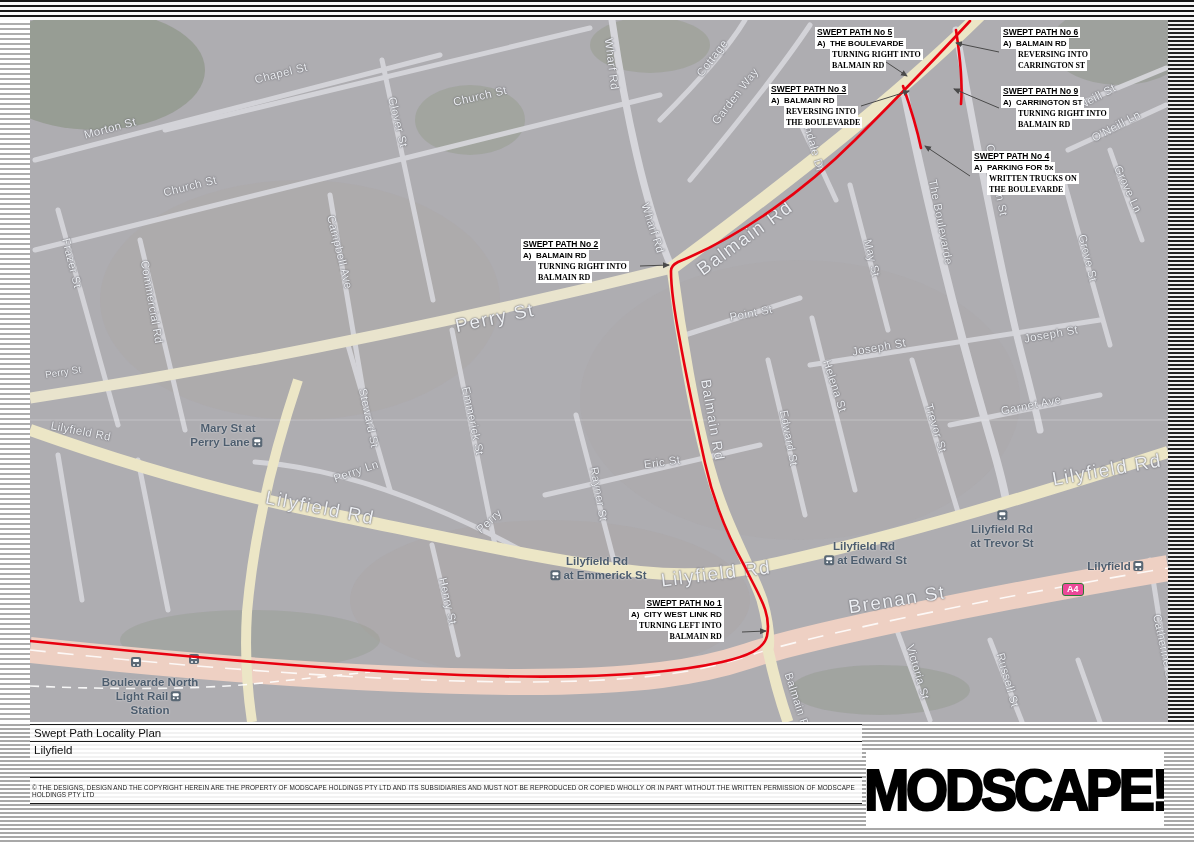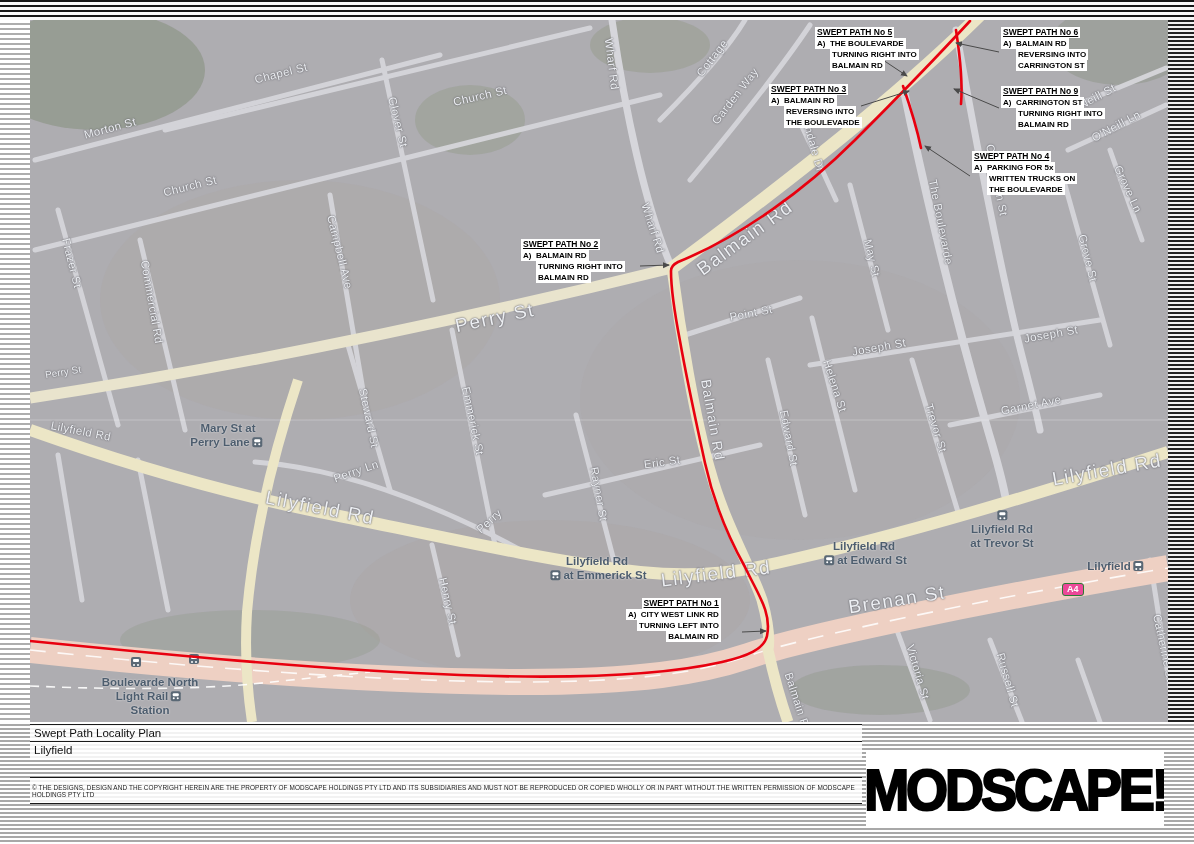--- a/index.html
+++ b/index.html
@@ -27,21 +27,21 @@
   .tram-icon{display:inline-block;width:10px;height:10px;background:#5a6875;border-radius:2px;
       vertical-align:-1px;margin:0 3px;position:relative;}
   .tram-icon::before{content:"";position:absolute;left:2px;right:2px;top:2px;height:3px;background:#fff;border-radius:1px;}
   .tram-icon::after{content:"";position:absolute;left:2px;bottom:1.5px;width:2px;height:2px;background:#fff;
       border-radius:50%;box-shadow:4px 0 0 #fff;}
   .badge{position:absolute;background:#ec4899;border:1px solid #2c7c36;color:#fff;font-weight:bold;
       font-size:9px;padding:0 4px;border-radius:3px;line-height:11px;}
   .callout{position:absolute;font-size:8px;font-weight:bold;color:#000;line-height:11px;white-space:nowrap;}
   .callout .ctitle{font-size:8.5px;text-decoration:underline;}
   .chip{background:#fff;padding:0 2px;display:inline-block;}
-  .crow.cont .chip{margin-left:15px;}
+  .crow.cont .chip{margin-left:15px;font-family:Liberation Serif, serif;}
   #titleblock{position:absolute;left:30px;top:724px;width:832px;color:#111;}
   .tb-row{border-top:1px solid #1a1a1a;height:16px;display:flex;align-items:center;
       padding:0 4px;background:rgba(255,255,255,.85);font-size:11.5px;}
   .tb-row.last{border-bottom:1px solid #1a1a1a;}
   .tb-gap{height:19px;}
   .tb-disc{border-top:1px solid #1a1a1a;border-bottom:1px solid #1a1a1a;height:25px;display:flex;
       align-items:center;background:rgba(255,255,255,.85);font-size:6.4px;color:#222;padding:0 2px;letter-spacing:.1px;}
   .scale-box{display:inline-block;width:30px;height:9px;background:#3a3a3a;margin-left:12px;}
   #logo{position:absolute;left:866px;top:752px;width:298px;height:76px;background:#fff;
       display:flex;align-items:center;justify-content:center;overflow:hidden;}

